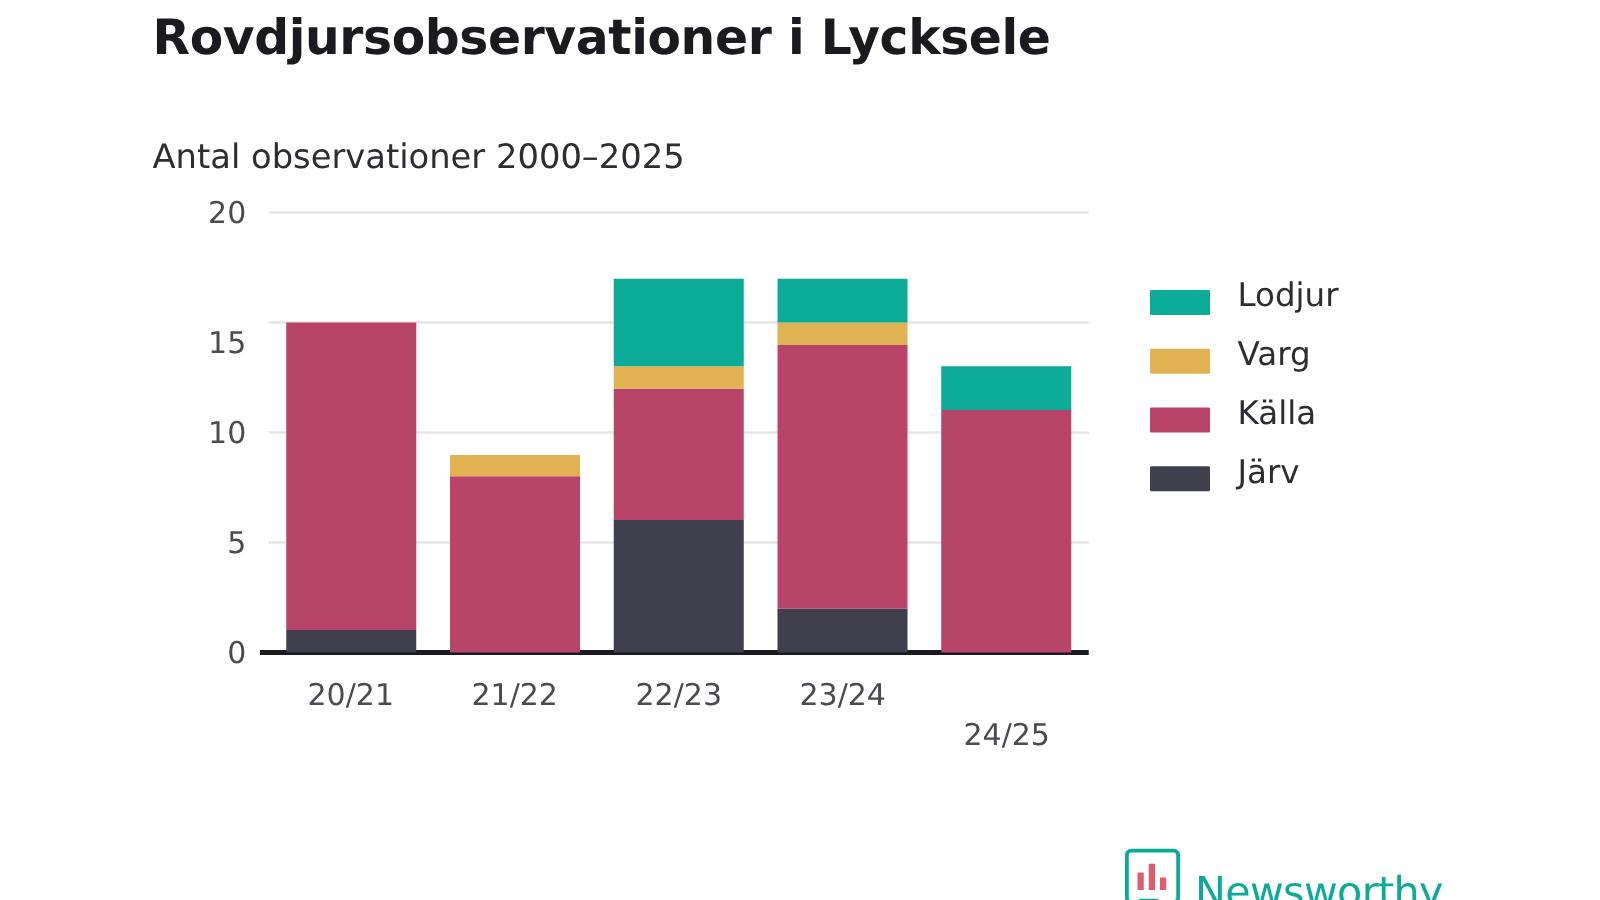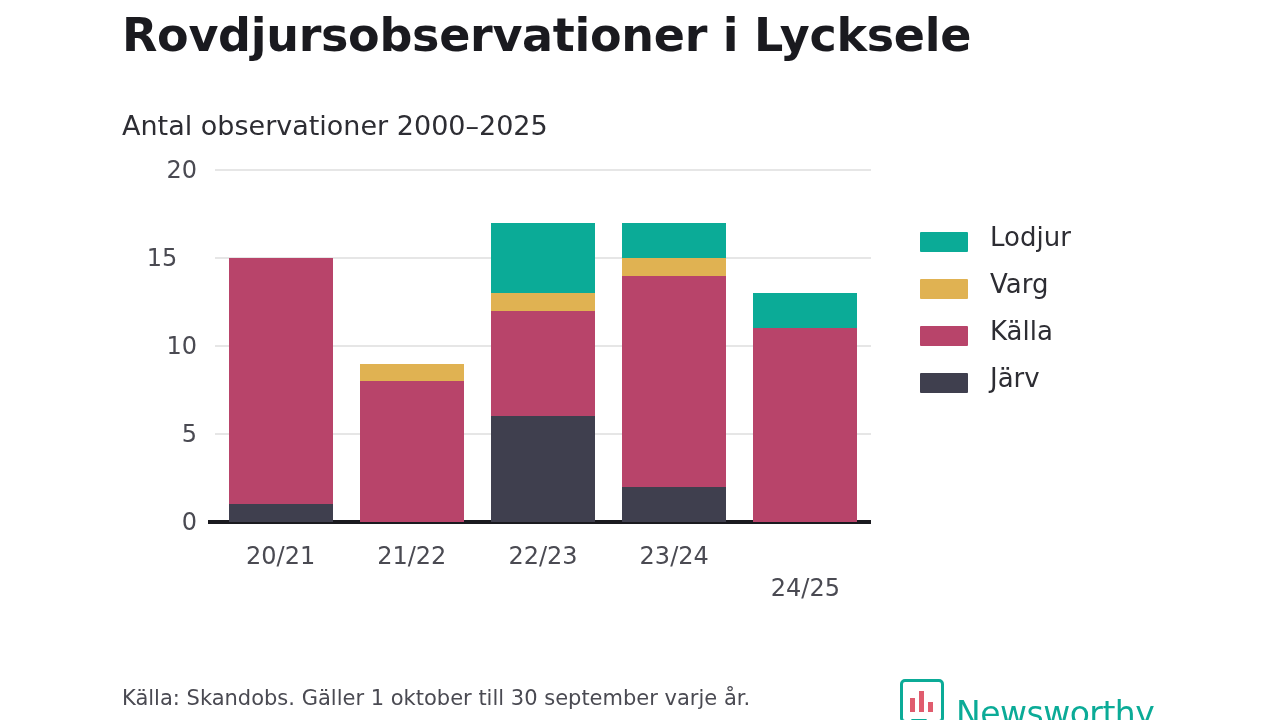--- a/index.html
+++ b/index.html
@@ -17,21 +17,21 @@
   }
   .page {
     position: relative;
     width: 1280px;
     height: 720px;
   }
   .title {
     position: absolute;
     left: 122px;
     top: 8px;
-    font-size: 46px;
+    font-size: 39px;
     font-weight: bold;
     color: #1a1a1f;
     letter-spacing: -0.3px;
   }
   .subtitle {
     position: absolute;
     left: 122px;
     top: 110px;
     font-size: 27px;
     color: #2d2d33;
@@ -169,21 +169,21 @@
   <div class="title">Rovdjursobservationer i Lycksele</div>
   <div class="subtitle">Antal observationer 2000–2025</div>
 
   <div class="plot" id="plot">
       <div class="ylabel" style="top: 352px; left: -88px;">0</div>
       <div class="gridline" style="top: 263px;"></div>
       <div class="ylabel" style="top: 264px; left: -88px;">5</div>
       <div class="gridline" style="top: 175px;"></div>
       <div class="ylabel" style="top: 176px; left: -88px;">10</div>
       <div class="gridline" style="top: 87px;"></div>
-      <div class="ylabel" style="top: 88px; left: -88px; text-align: center;">15</div>
+      <div class="ylabel" style="top: 104px; left: -88px;">15</div>
       <div class="gridline" style="top: -1px;"></div>
       <div class="ylabel" style="top: 0px; left: -88px;">20</div>
       <div class="axis-base"></div>
       <div class="bar-group" style="left: 13.6px; width: 104px; height: 352px;">
         <div class="seg" style="bottom: 0px; height: 17.6px; background: rgb(63, 63, 78);"></div>
         <div class="seg" style="bottom: 17.6px; height: 246.4px; background: rgb(184, 68, 106);"></div>
       </div>
       <div class="xlabel" style="left: -4.4px;">20/21</div>
       <div class="bar-group" style="left: 144.8px; width: 104px; height: 352px;">
         <div class="seg" style="bottom: 0px; height: 140.8px; background: rgb(184, 68, 106);"></div>
@@ -223,21 +223,20 @@
       <div class="legend-row">
         <div class="legend-swatch" style="background: rgb(184, 68, 106);"></div>
         <div class="legend-label">Källa</div>
       </div>
       <div class="legend-row">
         <div class="legend-swatch" style="background: rgb(63, 63, 78);"></div>
         <div class="legend-label">Järv</div>
       </div>
     </div>
 
-  <div class="source">Källa: Skandobs. Gäller 1 oktober till 30 september varje år.</div>
 
   <div class="brand">
     <div class="brand-mark">
       <div class="brand-bar" style="left:7px;height:14px;"></div>
       <div class="brand-bar" style="left:16px;height:21px;"></div>
       <div class="brand-bar" style="left:25px;height:10px;"></div>
     </div>
     <div class="brand-name">Newsworthy</div>
   </div>
 

